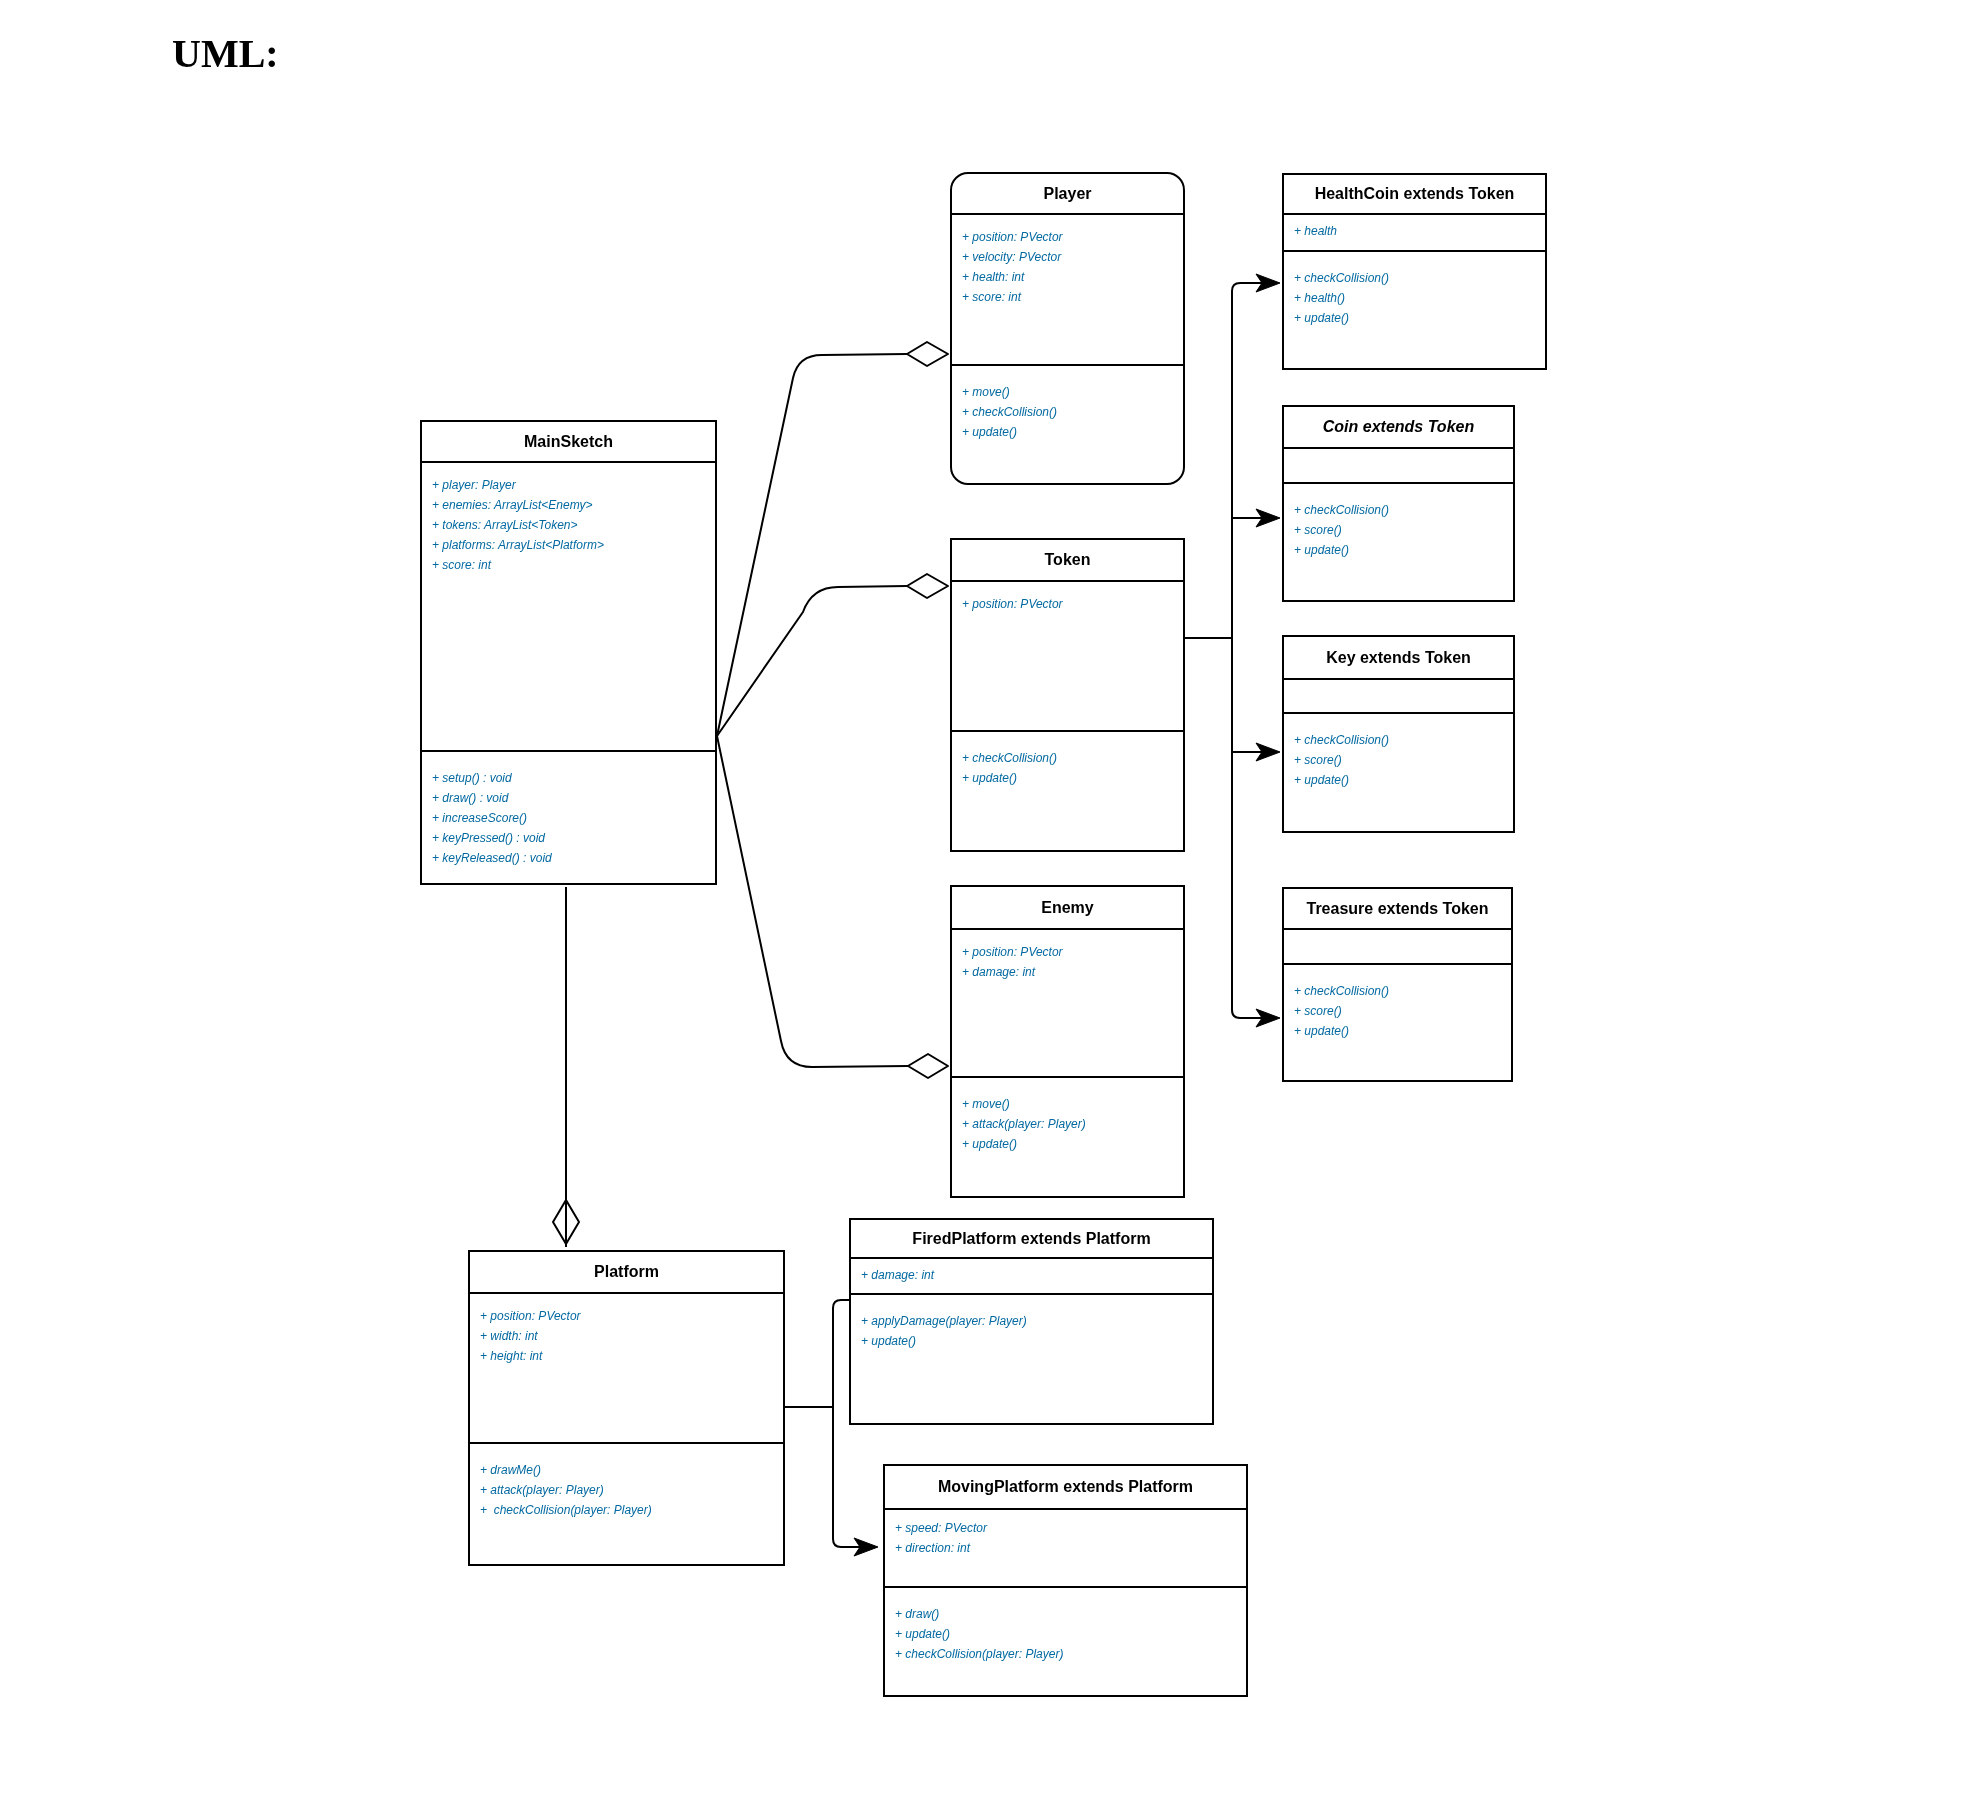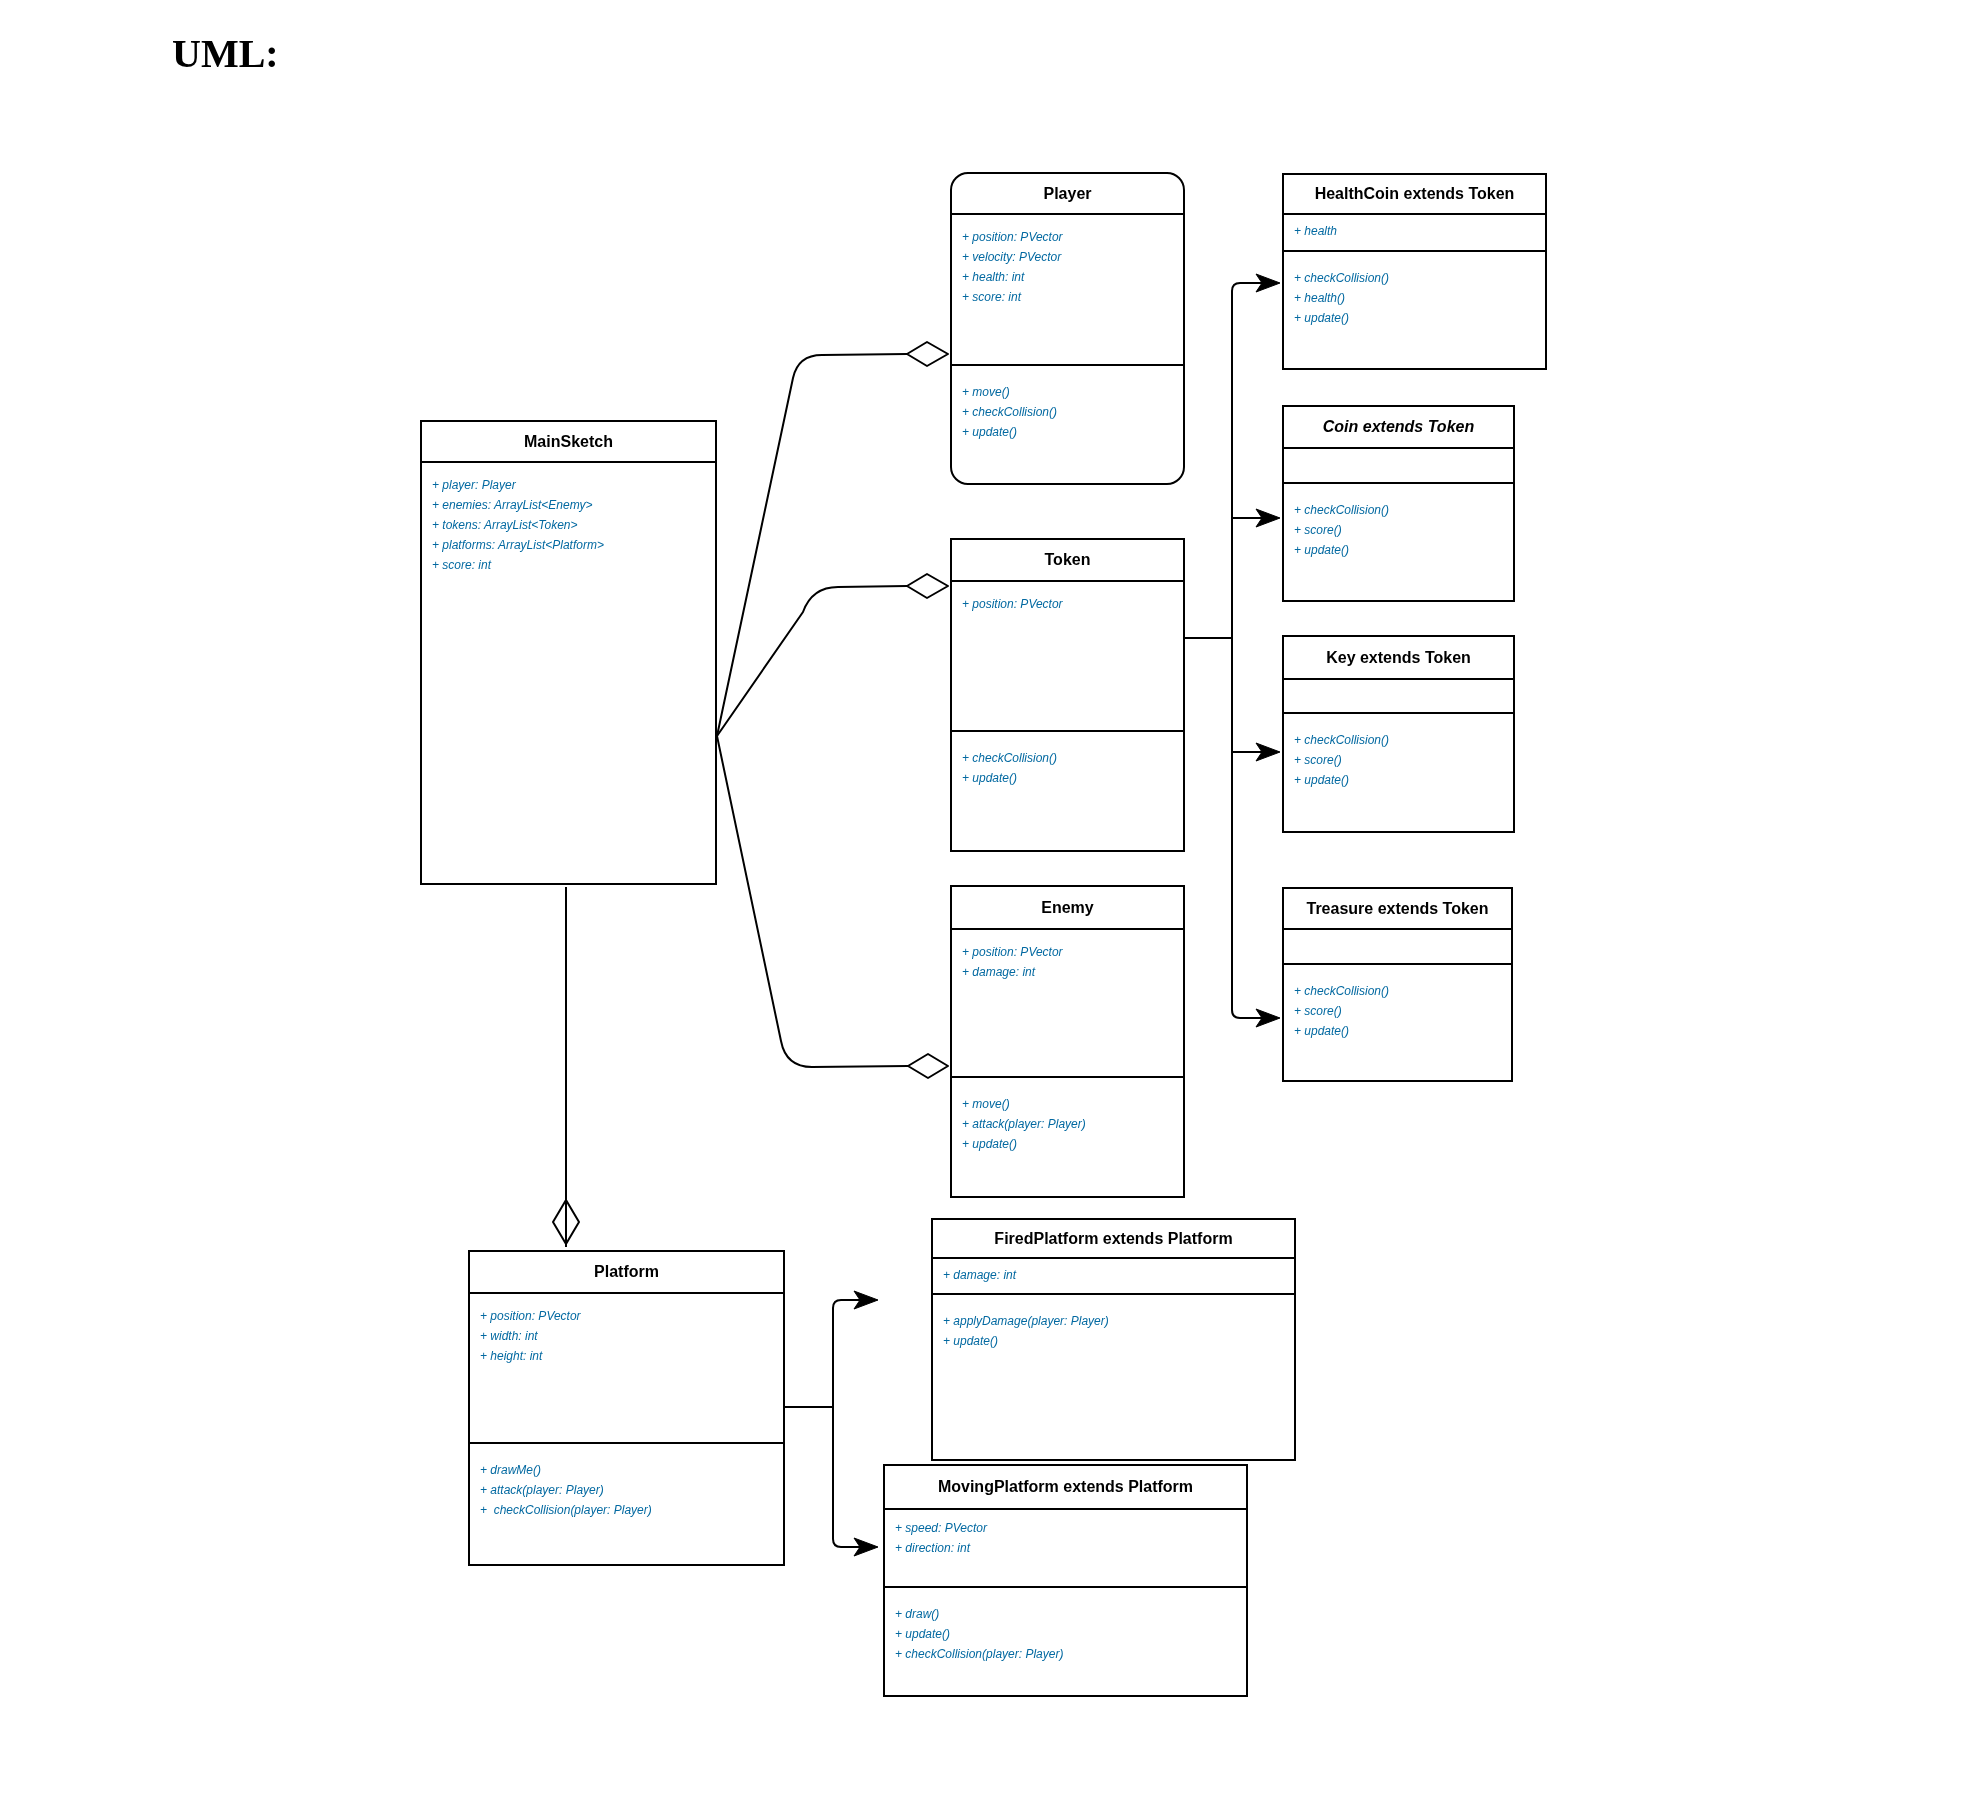--- a/index.html
+++ b/index.html
@@ -69,20 +69,27 @@
 
 <div class="uml-class" style="left:420px; top:420px; width:297px; height:465px;">
   <div class="cls-title" style="height:41px;">MainSketch</div>
   <div class="cls-sec" style="height:287px;">
     <div class="ln">+ player: Player</div>
     <div class="ln">+ enemies: ArrayList&lt;Enemy&gt;</div>
     <div class="ln">+ tokens: ArrayList&lt;Token&gt;</div>
     <div class="ln">+ platforms: ArrayList&lt;Platform&gt;</div>
     <div class="ln">+ score: int</div>
   </div>
+  <div class="cls-sec methods">
+    <div class="ln">+ setup() : void</div>
+    <div class="ln">+ draw() : void</div>
+    <div class="ln">+ increaseScore()</div>
+    <div class="ln">+ keyPressed() : void</div>
+    <div class="ln">+ keyReleased() : void</div>
+  </div>
 </div>
 
 <div class="uml-class" style="left:950px; top:172px; width:235px; height:313px;border-radius:18px;">
   <div class="cls-title" style="height:41px;">Player</div>
   <div class="cls-sec" style="height:149px;">
     <div class="ln">+ position: PVector</div>
     <div class="ln">+ velocity: PVector</div>
     <div class="ln">+ health: int</div>
     <div class="ln">+ score: int</div>
   </div>
@@ -166,21 +173,21 @@
     <div class="ln">+ width: int</div>
     <div class="ln">+ height: int</div>
   </div>
   <div class="cls-sec methods">
     <div class="ln">+ drawMe()</div>
     <div class="ln">+ attack(player: Player)</div>
     <div class="ln">+  checkCollision(player: Player)</div>
   </div>
 </div>
 
-<div class="uml-class" style="left:931px; top:1218px; width:365px; height:243px;">
+<div class="uml-class" style="left:849px; top:1218px; width:365px; height:207px;">
   <div class="cls-title" style="height:39px;">FiredPlatform extends Platform</div>
   <div class="cls-sec" style="height:34px; padding-top:6px;">
     <div class="ln">+ damage: int</div>
   </div>
   <div class="cls-sec methods">
     <div class="ln">+ applyDamage(player: Player)</div>
     <div class="ln">+ update()</div>
   </div>
 </div>
 

